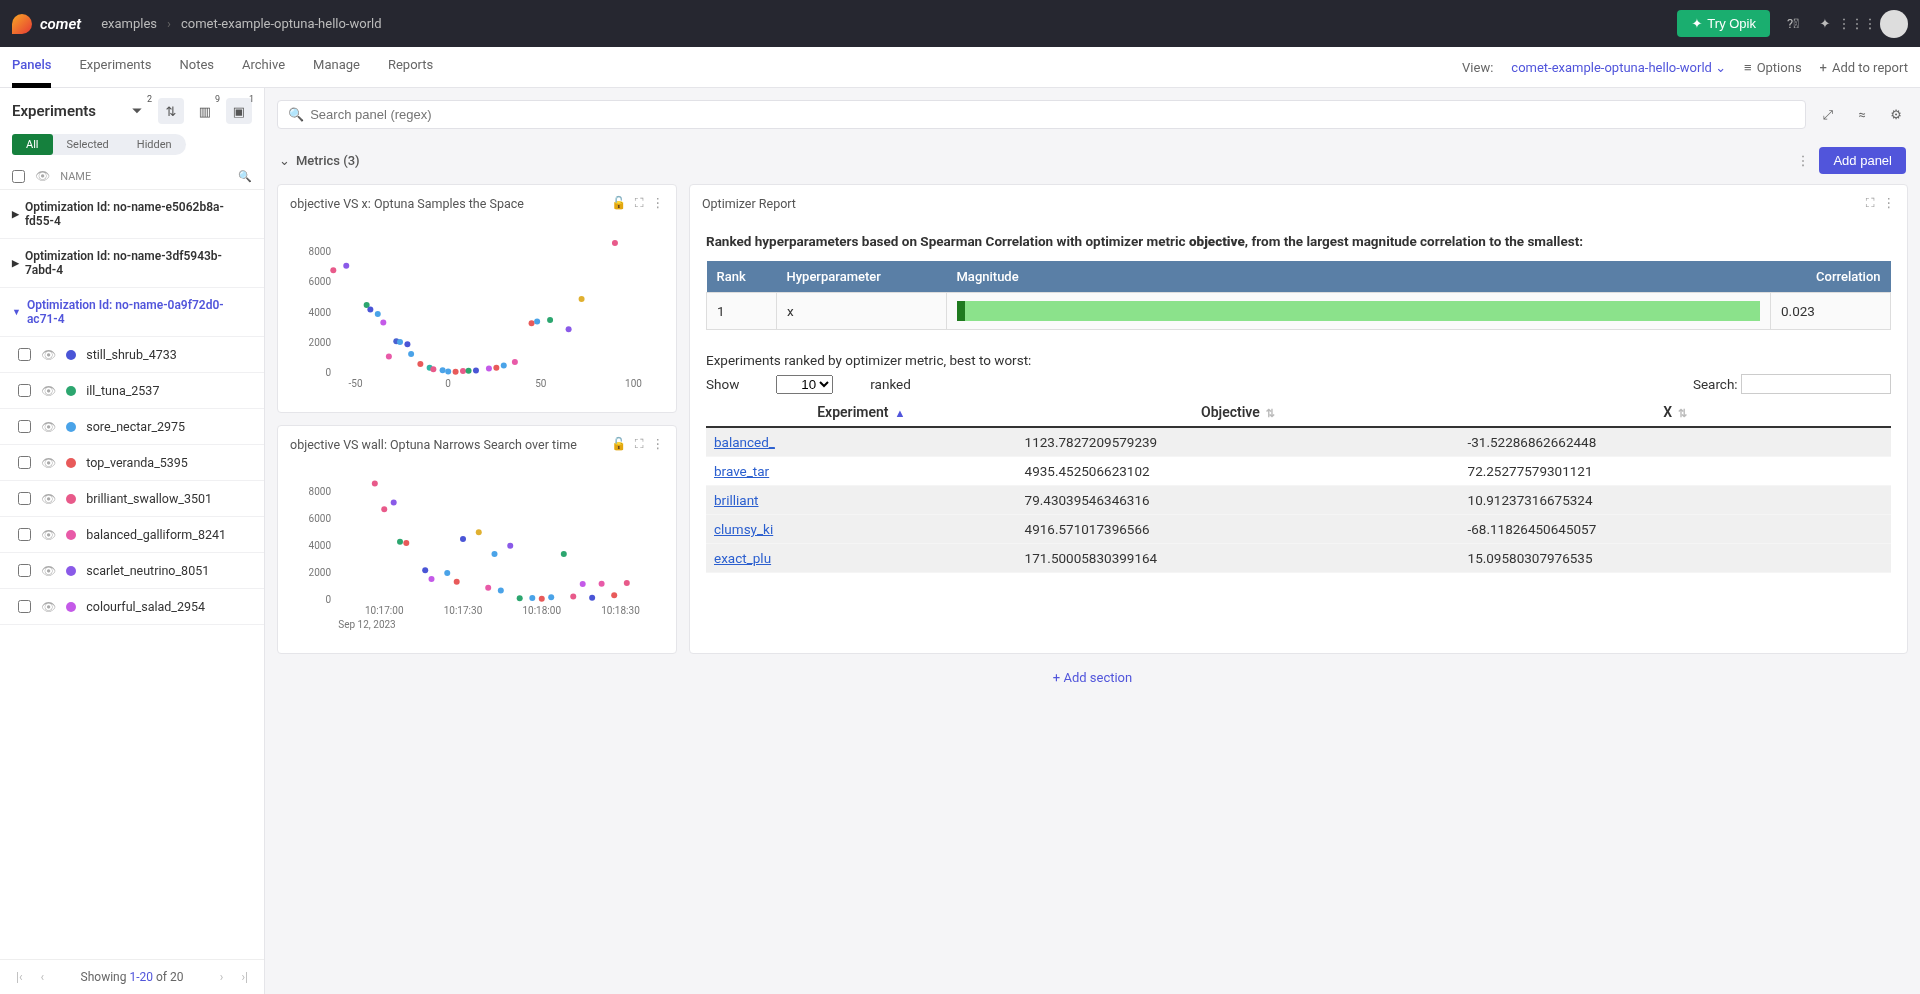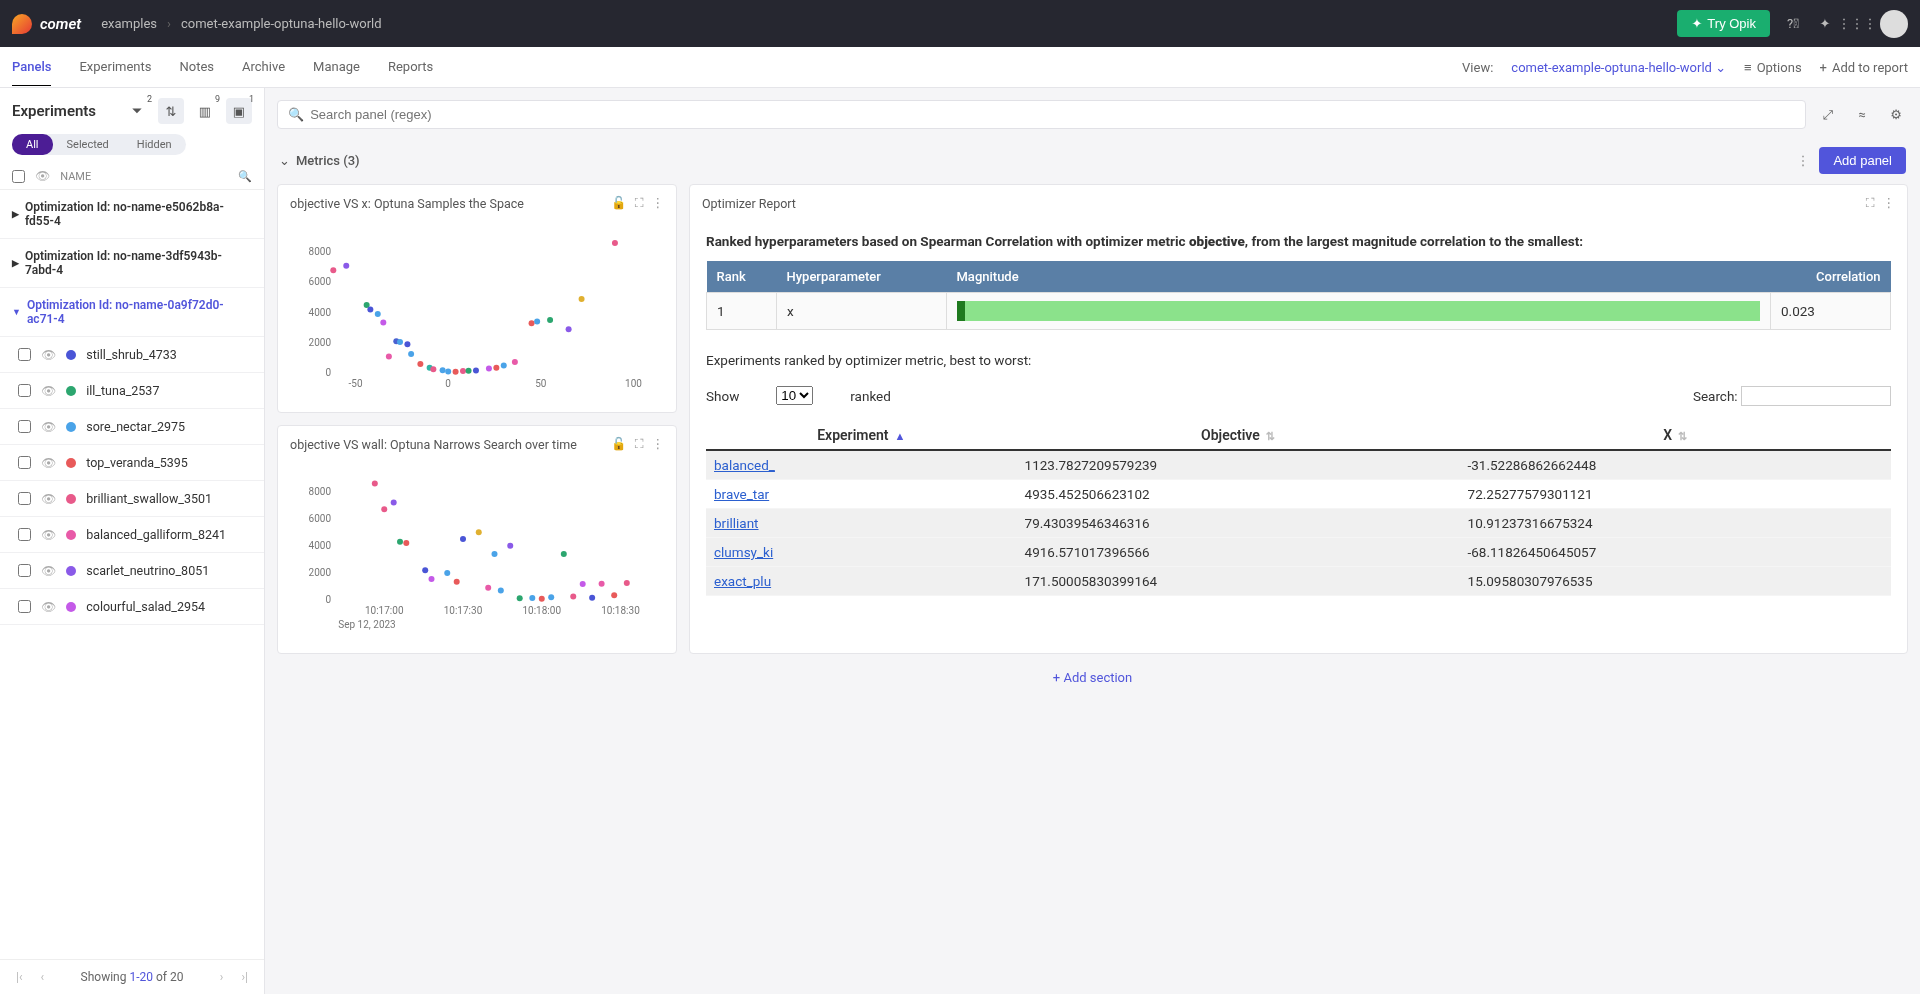--- a/index.html
+++ b/index.html
@@ -12,37 +12,37 @@
 .breadcrumb a { color: #bbb; text-decoration: none; }
 .breadcrumb .sep { color: #666; }
 .topbar-right { margin-left: auto; display: flex; align-items: center; gap: 14px; }
 .try-opik { background: #1aae6f; color: #fff; border: none; padding: 6px 14px; border-radius: 4px; font-size: 13px; display: flex; align-items: center; gap: 5px; cursor: pointer; }
 .top-icon { width: 18px; height: 18px; color: #bbb; cursor: pointer; display:flex; align-items:center; justify-content:center; }
 .avatar { width: 28px; height: 28px; background: #ddd; border-radius: 50%; }
 
 .navbar { background: #fff; height: 41px; display: flex; align-items: center; padding: 0 12px; border-bottom: 1px solid #e5e5e9; }
 .nav-tabs { display: flex; gap: 28px; font-size: 13px; color: #666; }
 .nav-tab { padding: 11px 0; cursor: pointer; color:#666; }
-.nav-tab.active { color: #5155db; border-bottom: 1px solid #000000; font-weight: 500; }
+.nav-tab.active { color: #5155db; border-bottom: 5px solid #000000; font-weight: 500; }
 .navbar-right { margin-left: auto; display: flex; align-items: center; gap: 18px; font-size: 13px; color: #666; }
 .view-link { color: #5155db; cursor: pointer; }
 .nav-opt { display: flex; align-items: center; gap: 5px; cursor: pointer; }
 
 .main-layout { display: flex; height: calc(100vh - 88px); }
 .sidebar { width: 265px; background: #fff; border-right: 1px solid #e5e5e9; display: flex; flex-direction: column; }
 .sidebar-header { padding: 10px 12px; display: flex; align-items: center; justify-content: space-between; }
 .sidebar-title { font-weight: 600; font-size: 15px; }
 .sidebar-icons { display: flex; gap: 8px; }
 .icon-btn { position: relative; width: 26px; height: 26px; border-radius: 4px; display:flex; align-items:center; justify-content:center; cursor:pointer; color:#555; }
 .icon-btn.active { background: #eceef3; }
 .badge { position: absolute; top: -4px; right: -2px; font-size: 9px; color: #555; }
 .pill-row { padding: 0 12px 8px; }
 .pills { display: inline-flex; background: #eceef3; border-radius: 14px; font-size: 11px; }
 .pill { padding: 4px 14px; cursor: pointer; color:#666; }
-.pill.active { background: #4c1d95; color: #fff; border-radius: 10px; }
+.pill.active { background: #15803d; color: #fff; border-radius: 3px; }
 .list-header { padding: 6px 12px; display:flex; align-items:center; gap:10px; border-bottom: 1px solid #eee; color:#888; font-size:11px; }
 .list-header .spacer { flex:1; }
 .exp-list { flex:1; overflow-y:auto; }
 .exp-group { padding: 10px 12px; border-bottom: 1px solid #f0f0f2; display:flex; align-items:center; gap:6px; font-weight:600; font-size:12px; cursor:pointer; }
 .exp-group.selected { color: #5155db; }
 .caret { font-size: 9px; }
 .exp-item { padding: 10px 12px 10px 18px; border-bottom: 1px solid #f0f0f2; display:flex; align-items:center; gap:10px; font-size:12.5px; }
 .exp-item input[type=checkbox], .list-header input[type=checkbox] { width:13px; height:13px; }
 .eye { color:#aaa; font-size:12px; cursor:pointer; }
 .dot { width:10px; height:10px; border-radius:50%; }
@@ -73,21 +73,21 @@
 
 .report-panel { flex:1; }
 .report-body { padding:10px 16px 8px; font-size:13.5px; color:#333; }
 .report-desc { margin-bottom:10px; line-height:1.5;font-weight:bold; }
 .rank-table { width:100%; border-collapse:collapse; margin-bottom:22px; }
 .rank-table th { background:#5a7fa6; color:#fff; text-align:left; padding:8px 10px; font-weight:500; font-size:13px; }
 .rank-table td { padding:8px 10px; border:1px solid #ddd; background:#fafafa; }
 .mag-bar { height:20px; background:#8be28b; position:relative; }
 .mag-bar::before { content:""; position:absolute; left:0; top:0; bottom:0; width:8px; background:#1f7a1f; }
 .controls-row { display:flex; align-items:center; margin:6px 0 4px; font-size:13.5px;gap:33px; }
-.controls-row select { margin:12px 4px; }
+.controls-row select { margin:0 4px;padding-left:20px; }
 .controls-row .search { margin-left:auto; }
 .controls-row .search input { border:1px solid #ccc; width:150px; height:20px; }
 .data-table { width:100%; border-collapse:collapse; }
 .data-table th { text-align:center; padding:6px 8px; border-bottom:2px solid #333; font-size:14px; font-weight:600; }
 .data-table th .sort { color:#5155db; font-size:11px; margin-left:6px; }
 .data-table th:first-child { text-align:center; }
 .data-table td { padding:6px 8px; border-bottom:1px solid #f5f5f5; }
 .data-table tr.odd td { background:#f0f0f0; }
 .data-table td a { color:#2b5fcf; text-decoration:underline; }
 .data-table td:nth-child(2), .data-table td:nth-child(3){ font-variant-numeric: tabular-nums; }

